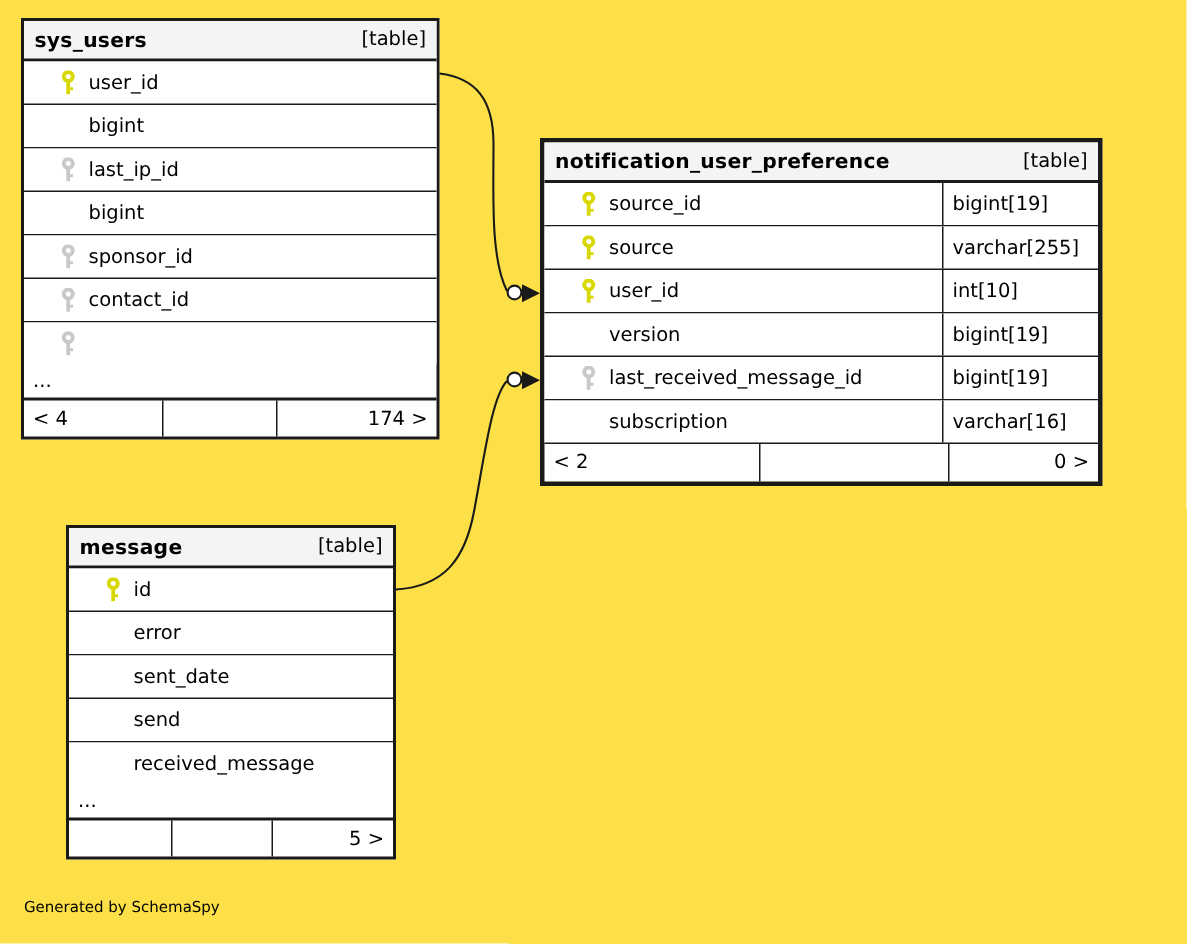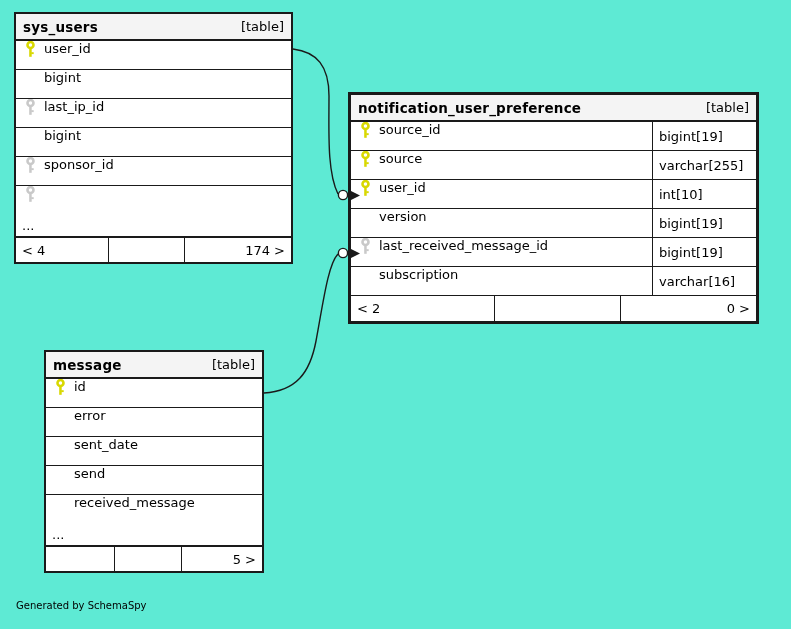--- a/index.html
+++ b/index.html
@@ -1,19 +1,19 @@
 <!DOCTYPE html>
 <html><head>
 <meta charset="utf-8">
 <style>
   html,body{margin:0;padding:0;background:#ffffff;}
   #stage{
     position:relative;
     width:791px;height:629px;
-    background:#5eead4;
+    background:#fde047;
     font-family:"DejaVu Sans","Liberation Sans",sans-serif;
     font-size:13px;color:#000;
     overflow:hidden;
   }
   .db-table{
     position:absolute;
     background:#ffffff;
     border:2px solid #1a1a1a;
     box-sizing:border-box;
   }
@@ -22,24 +22,25 @@
     display:flex;align-items:center;justify-content:space-between;
     height:25px;
     padding:0 7px;
     background:#f4f4f4;
     border-bottom:2px solid #1a1a1a;
     box-sizing:content-box;
   }
   .db-title{font-weight:bold;font-size:13.5px;letter-spacing:.2px;}
   .db-badge{font-size:13px;}
   .db-row{
-    display:flex;align-items:flex-start;
+    display:flex;align-items:center;
     height:28px;
     border-bottom:1px solid #1a1a1a;
     background:#fff;
+    padding-left:15px;
   }
   .db-rows .db-row:last-child{border-bottom:none;}
   .keycell{
     width:28px;min-width:28px;
     display:flex;align-items:center;justify-content:center;
   }
   .colname{white-space:nowrap;}
   .typecell{
     margin-left:auto;
     border-left:1px solid #1a1a1a;
@@ -128,31 +129,41 @@
           <span class="colname">sponsor_id</span>
         </div>
         <div class="db-row">
           <span class="keycell">
             <svg width="11" height="17" viewBox="0 0 11 17">
               <circle cx="5.5" cy="4" r="3" fill="none" stroke="#c9c9c9" stroke-width="2.6"></circle>
               <rect x="4.2" y="6.4" width="2.5" height="9.4" fill="#c9c9c9"></rect>
               <rect x="6.2" y="11.2" width="2.5" height="1.9" fill="#c9c9c9"></rect>
             </svg>
           </span>
+          <span class="colname">contact_id</span>
+        </div>
+        <div class="db-row">
+          <span class="keycell">
+            <svg width="11" height="17" viewBox="0 0 11 17">
+              <circle cx="5.5" cy="4" r="3" fill="none" stroke="#c9c9c9" stroke-width="2.6"></circle>
+              <rect x="4.2" y="6.4" width="2.5" height="9.4" fill="#c9c9c9"></rect>
+              <rect x="6.2" y="11.2" width="2.5" height="1.9" fill="#c9c9c9"></rect>
+            </svg>
+          </span>
         </div>
       </div>
     <div class="ellipsis-row">...</div>
     <div class="db-footer">
       <span class="fc fc-l">&lt; 4</span>
       <span class="fc fc-m"></span>
       <span class="fc fc-r">174 &gt;</span>
     </div>
   </div>
 
-  <div class="db-table t1 focus" style="left:348px;top:92px;width:411px;">
+  <div class="db-table t1 focus" style="left:360px;top:92px;width:375px;">
     <div class="db-header">
       <span class="db-title">notification_user_preference</span>
       <span class="db-badge">[table]</span>
     </div>
     <div class="db-rows">
         <div class="db-row">
           <span class="keycell">
             <svg width="11" height="17" viewBox="0 0 11 17">
               <circle cx="5.5" cy="4" r="3" fill="none" stroke="#d8d800" stroke-width="2.6"></circle>
               <rect x="4.2" y="6.4" width="2.5" height="9.4" fill="#d8d800"></rect>

